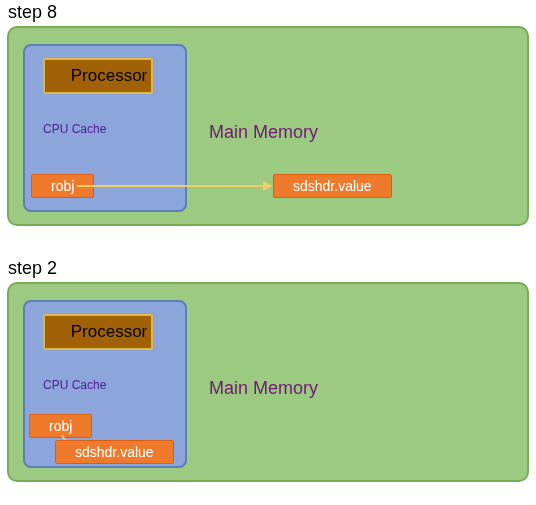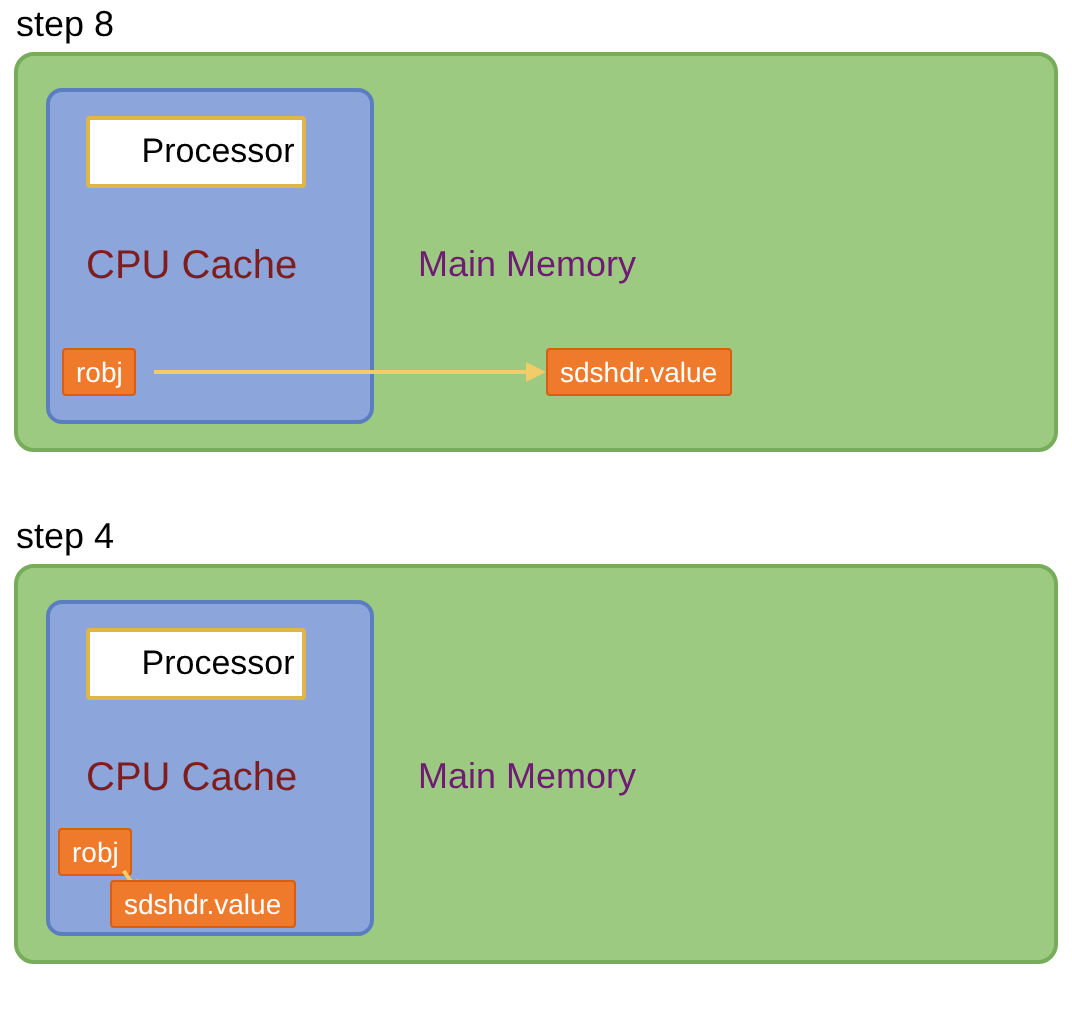--- a/index.html
+++ b/index.html
@@ -22,51 +22,51 @@
     border-radius: 10px;
   }
   .cpu-cache-box {
     position: absolute;
     background: #8ca5da;
     border: 2px solid #5b7ec0;
     border-radius: 8px;
   }
   .processor-box {
     position: absolute;
-    background: #ffffff;
+    background: #a16207;
     border: 2px solid #e0b648;
     border-radius: 2px;
     color: #000;
     font-size: 17px;
     text-align: center;
     display: flex;
     align-items: center;
     justify-content: center;
     padding-left: 22px;
   }
   .cache-label {
     position: absolute;
-    font-size: 20px;
-    color: #7f1d1d;
+    font-size: 12px;
+    color: #4c1d95;
   }
   .memory-label {
     position: absolute;
     font-size: 18px;
     color: #701a75;
   }
   .orange-box {
     position: absolute;
     background: #f07a2c;
     border: 1px solid #d85f12;
     color: #fff;
     font-size: 14px;
     display: flex;
     align-items: center;
     justify-content: center;
-    padding: 3px 6px;
+    padding: 3px 19px;
     border-radius: 2px;
   }
   .arrow-line {
     position: absolute;
     background: #f2cc68;
     height: 2px;
   }
   .arrow-head {
     position: absolute;
     width: 0; height: 0;
@@ -105,21 +105,21 @@
 
   <div class="arrow-line" style="left:68px; top:157px; width:186px;"></div>
   <div class="arrow-head" style="left:254px; top:153px;"></div>
 
   <div class="orange-box" style="left:264px; top:146px;">
     <span>sdshdr.value</span>
   </div>
 
 </div>
 
-<div class="step-label" style="left:8px; top:258px;">step 4</div>
+<div class="step-label" style="left:8px; top:258px;">step 2</div>
 
 <div class="outer-box" style="left:7px; top:282px; width:522px; height:200px;">
 
   <div class="memory-label" style="left:200px; top:94px;">Main Memory</div>
 
   <div class="cpu-cache-box" style="left:14px; top:16px; width:164px; height:168px;">
 
     <div class="processor-box" style="left:18px; top:12px; width:110px; height:36px;">
       <span>Processor</span>
     </div>

